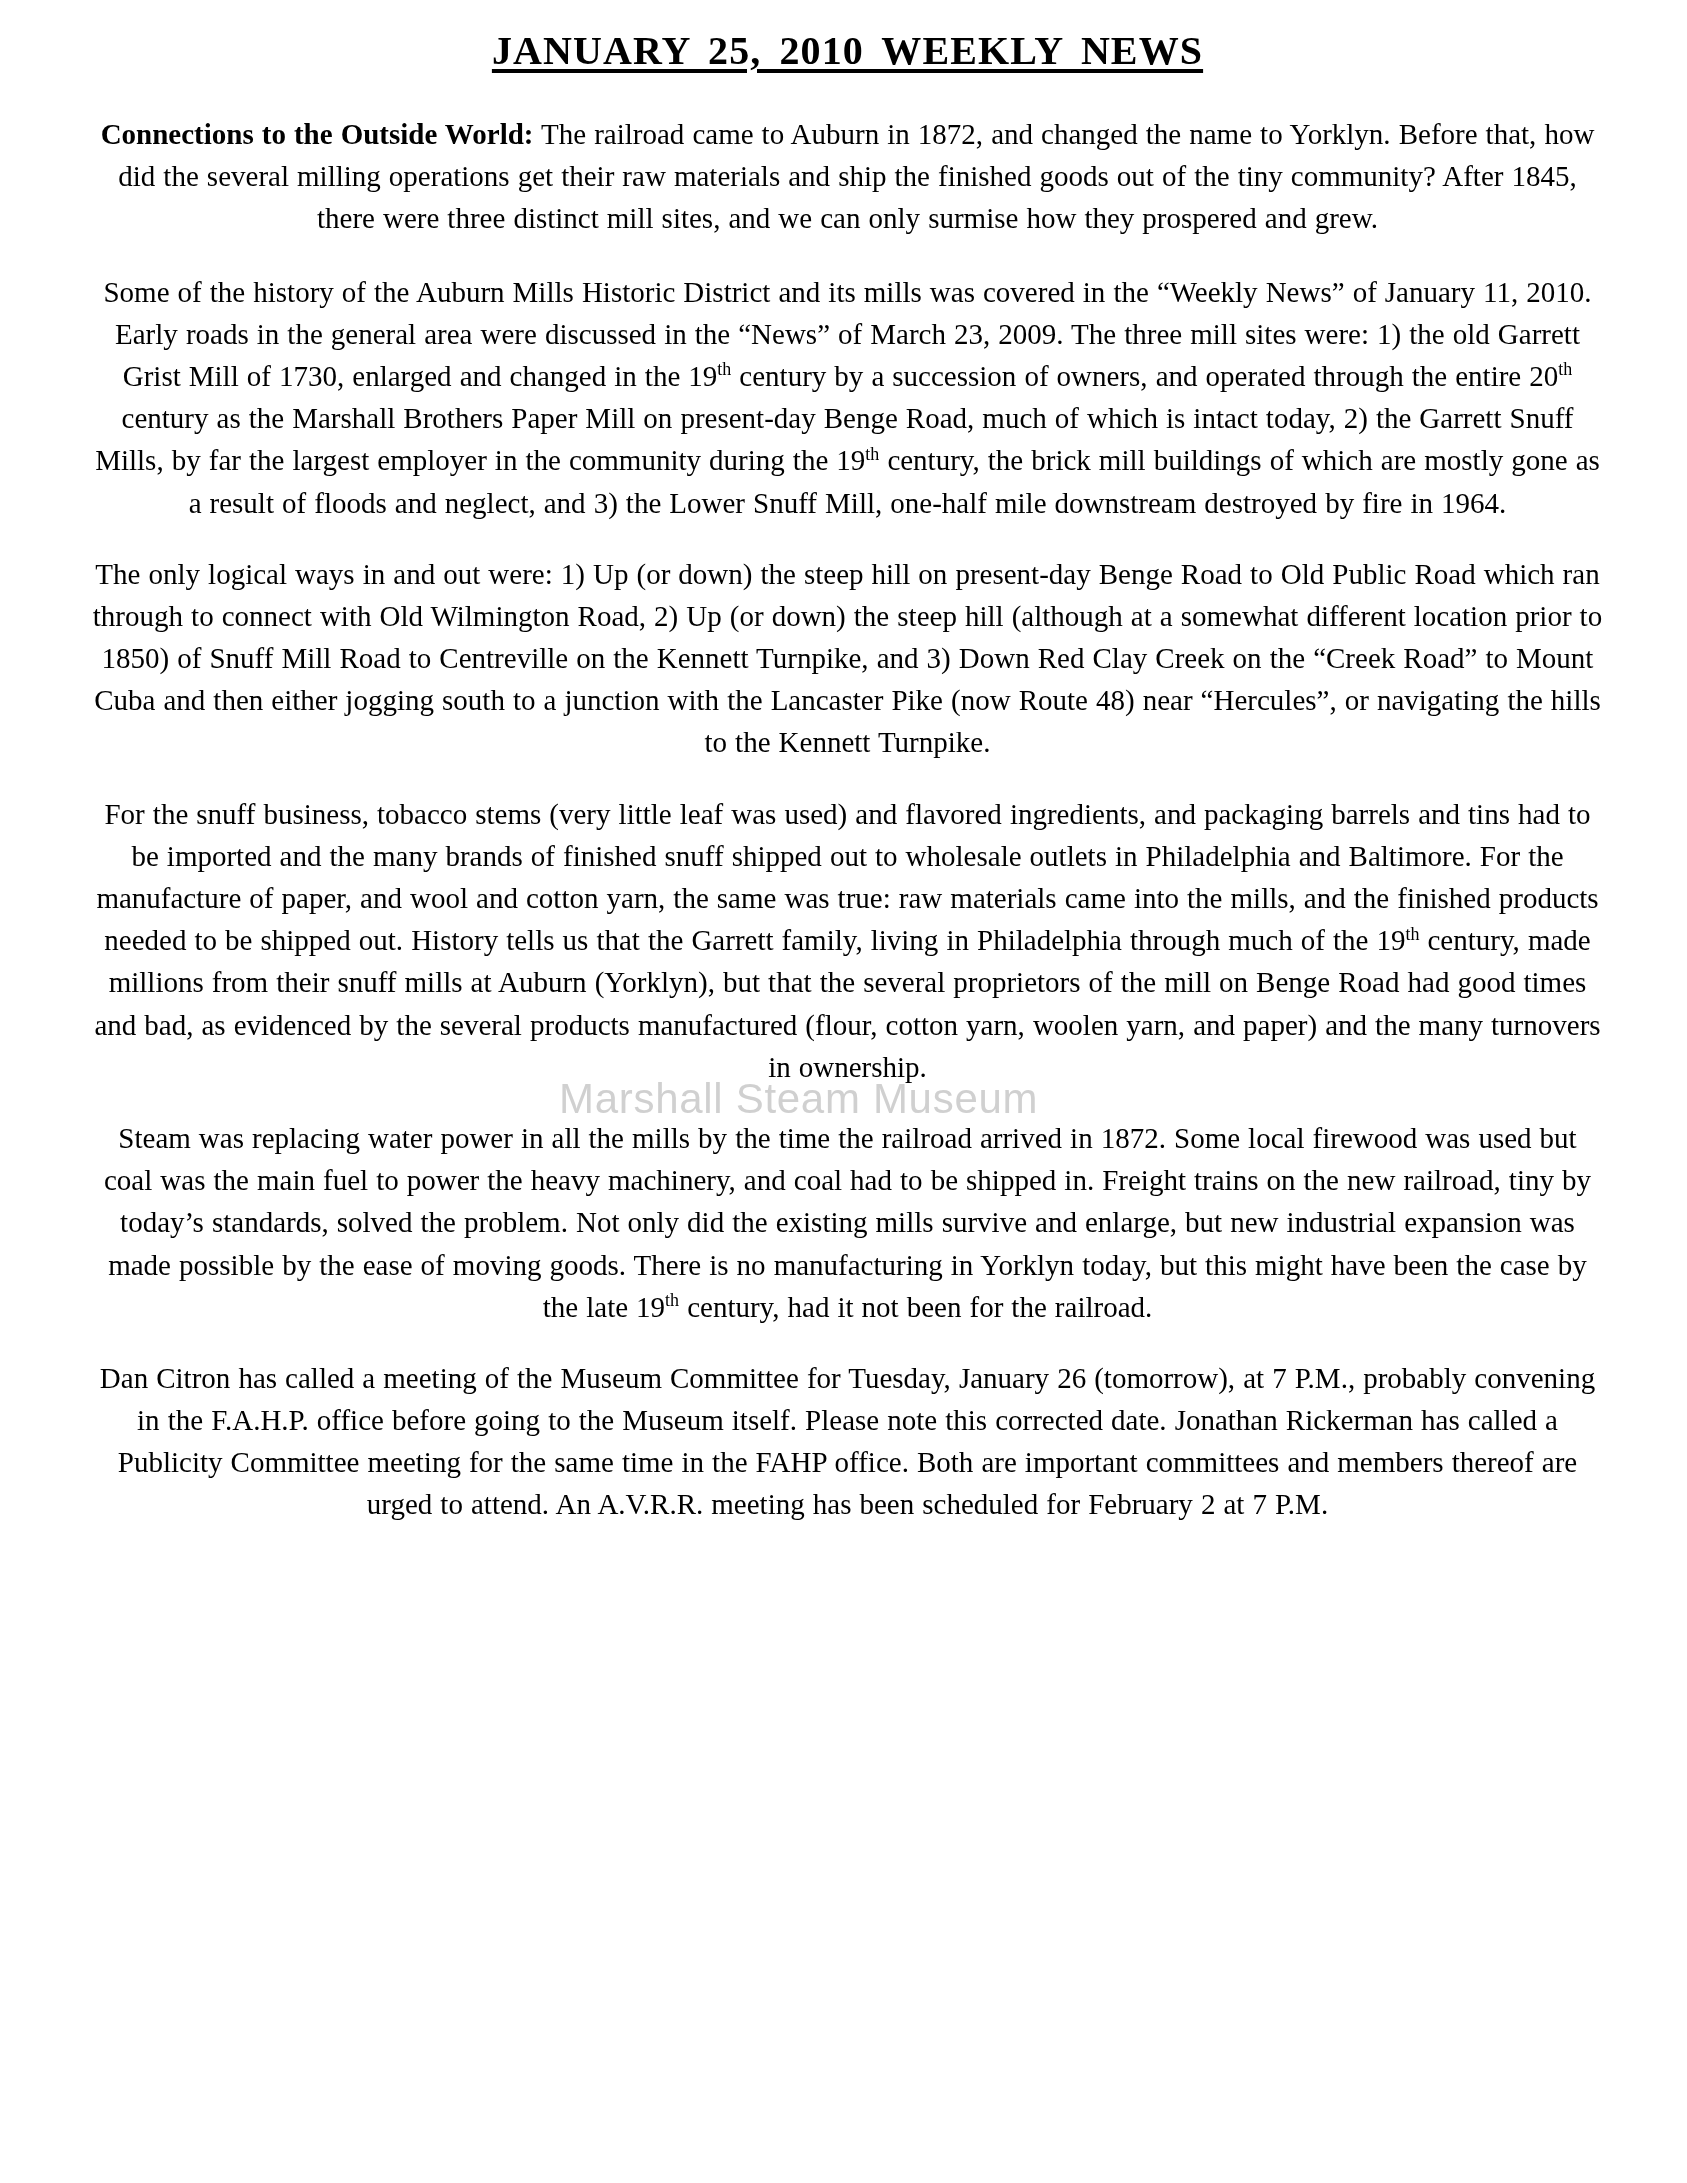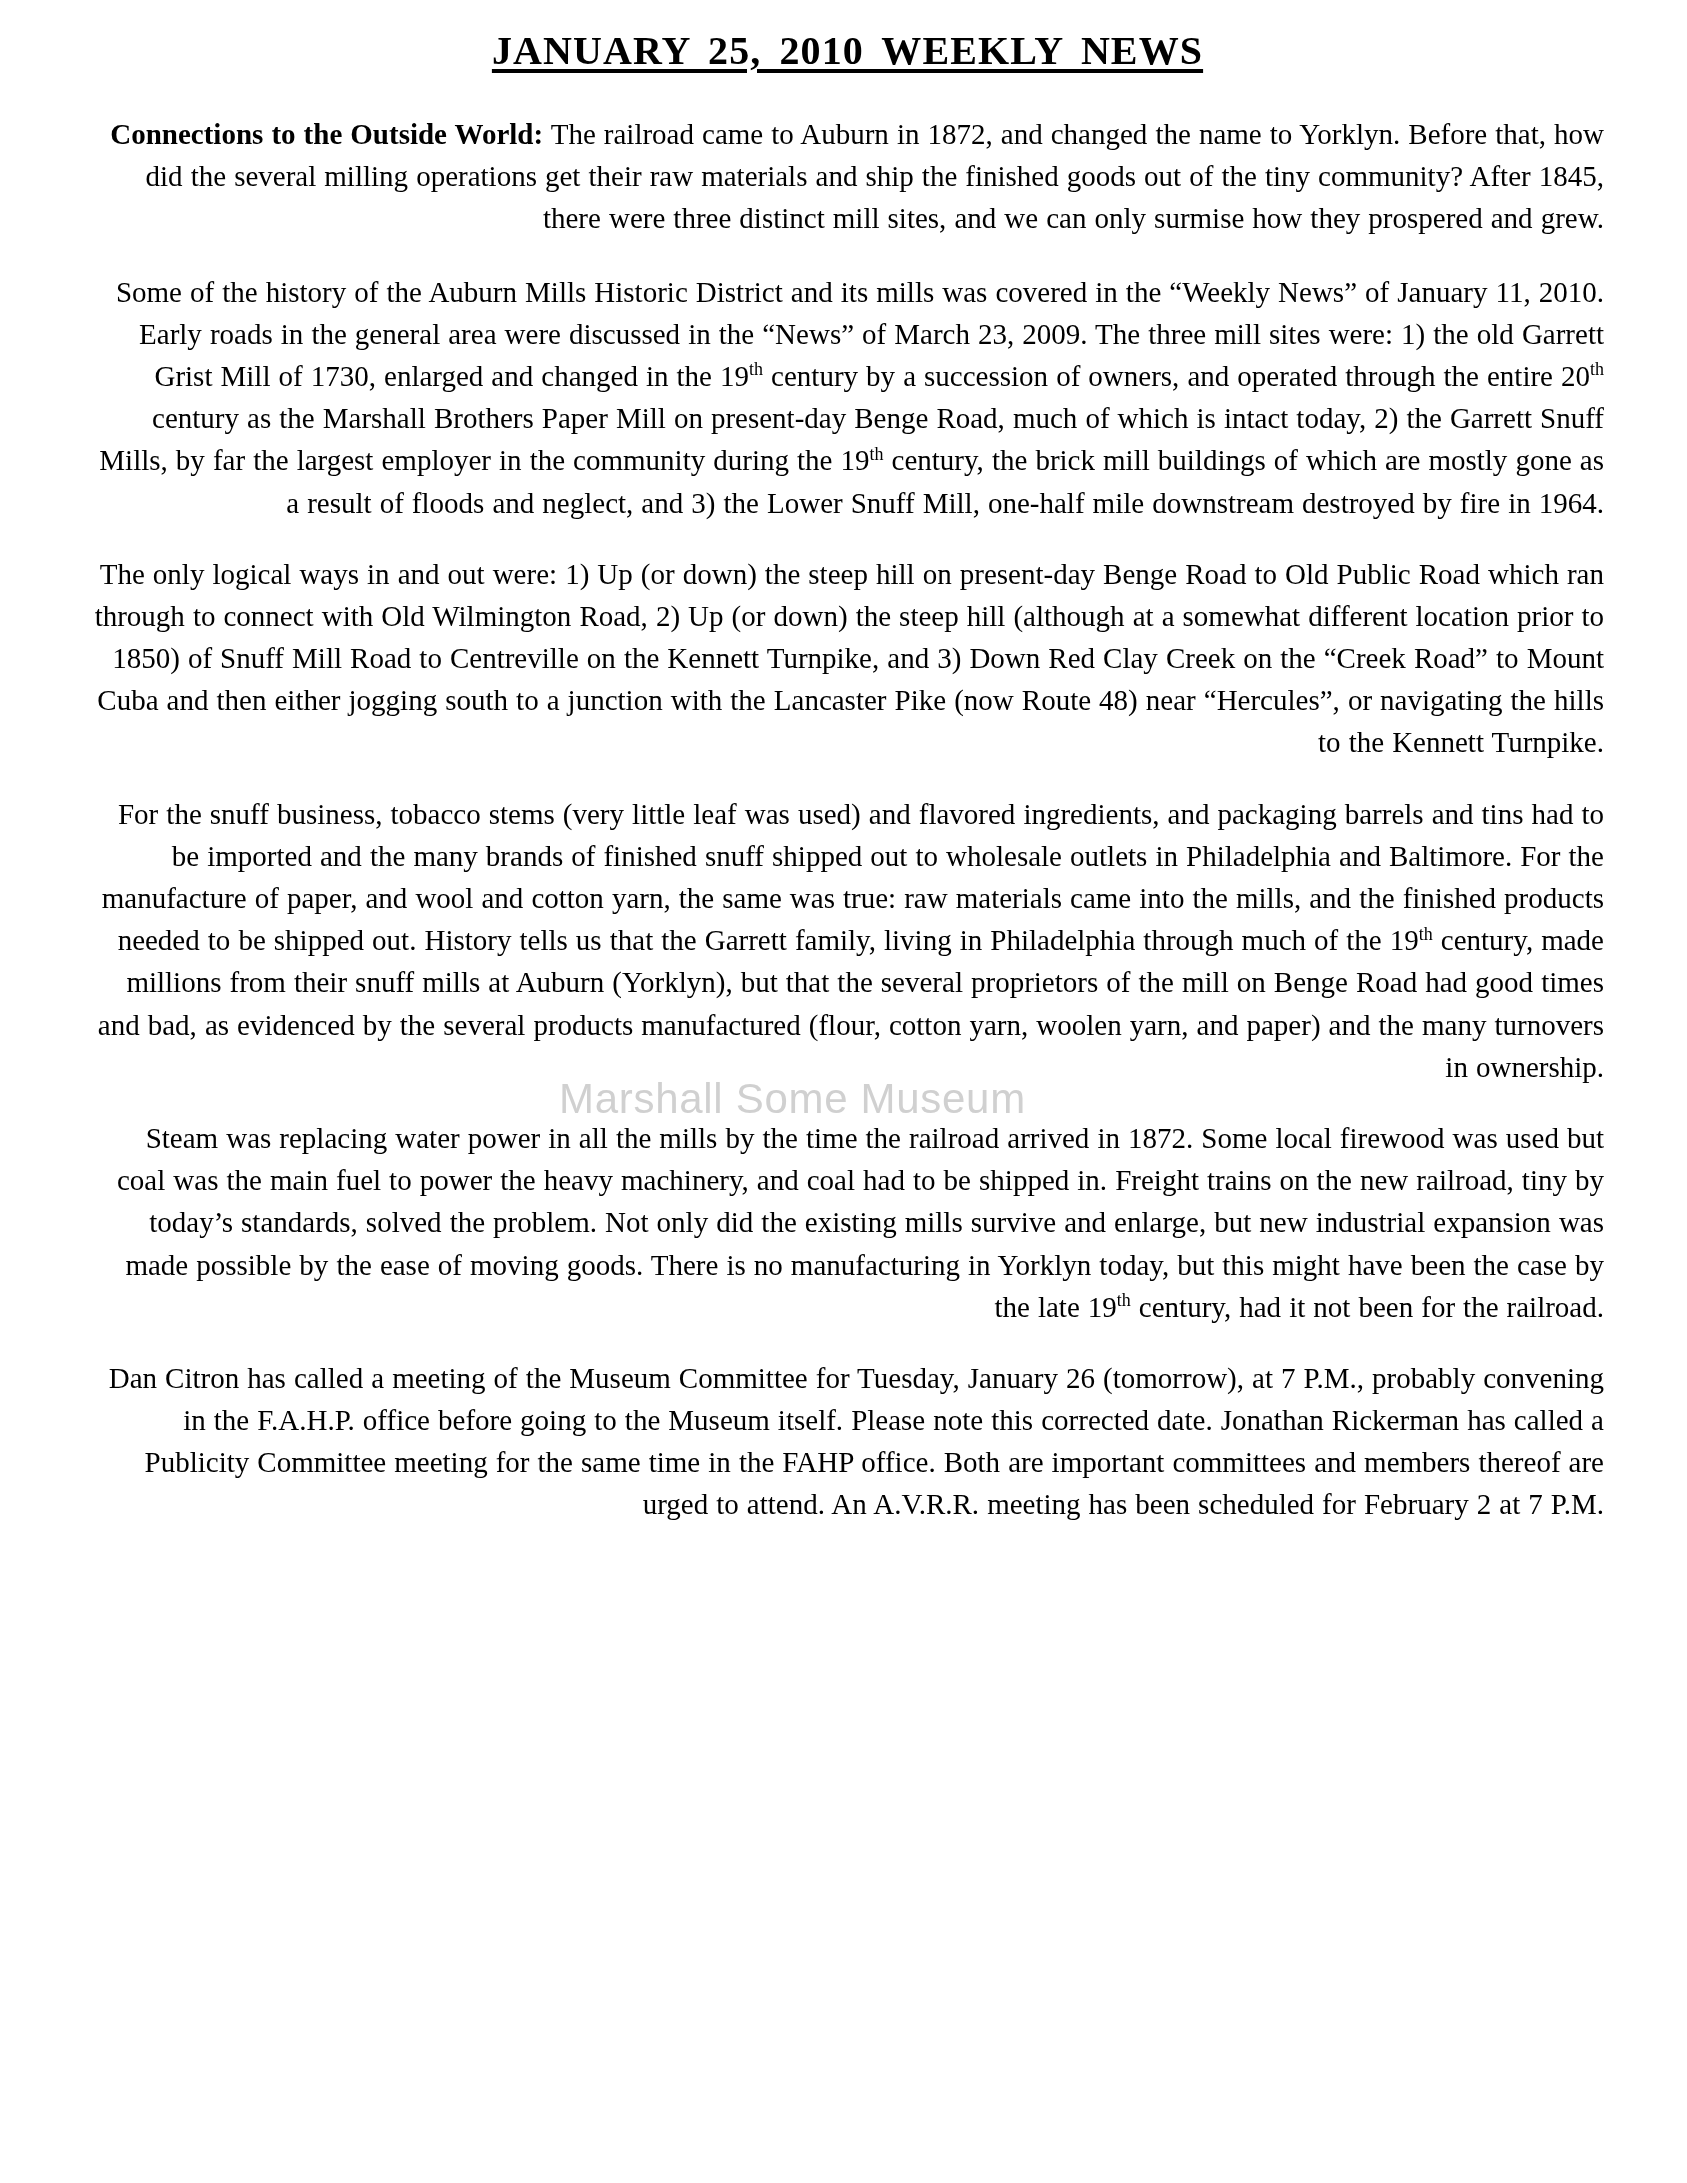--- a/index.html
+++ b/index.html
@@ -30,21 +30,21 @@
     text-decoration: underline;
     text-underline-offset: 4.9px;
     margin: 0 0 39px 0;
     word-spacing: 7px;
     font-family: "Liberation Serif", "DejaVu Serif", serif;
   }
   .para {
     font-size: 29px;
     line-height: 1.455;
     margin: 0 0 29px 0;
-    text-align: right;
+    text-align: center;
     word-spacing: 0.8px;
   }
   .para.lead {
     margin-bottom: 31px;
   }
   .para b {
     font-weight: bold;
   }
   .sup {
     font-size: 0.62em;
@@ -85,16 +85,16 @@
   <p class="para">
     <span>For the snuff business, tobacco stems (very little leaf was used) and flavored ingredients, and packaging barrels and tins had to be imported and the many brands of finished snuff shipped out to wholesale outlets in Philadelphia and Baltimore.  For the manufacture of paper, and wool and cotton yarn, the same was true:  raw materials came into the mills, and the finished products needed to be shipped out.  History tells us that the Garrett family, living in Philadelphia through much of the 19</span><span class="sup">th</span><span> century, made millions from their snuff mills at Auburn (Yorklyn), but that the several proprietors of the mill on Benge Road had good times and bad, as evidenced by the several products manufactured (flour, cotton yarn, woolen yarn, and paper) and the many turnovers in ownership.</span>
   </p>
 
   <p class="para">
     <span>Steam was replacing water power in all the mills by the time the railroad arrived in 1872.  Some local firewood was used but coal was the main fuel to power the heavy machinery, and coal had to be shipped in.  Freight trains on the new railroad, tiny by today’s standards, solved the problem.  Not only did the existing mills survive and enlarge, but new industrial expansion was made possible by the ease of moving goods.  There is no manufacturing in Yorklyn today, but this might have been the case by the late 19</span><span class="sup">th</span><span> century, had it not been for the railroad.</span>
   </p>
 
   <p class="para">Dan Citron has called a meeting of the Museum Committee for Tuesday, January 26 (tomorrow), at 7 P.M., probably convening in the F.A.H.P. office before going to the Museum itself.  Please note this corrected date.  Jonathan Rickerman has called a Publicity Committee meeting for the same time in the FAHP office.  Both are important committees and members thereof are urged to attend.  An A.V.R.R. meeting has been scheduled for February 2 at 7 P.M.</p>
 
-  <div class="watermark">Marshall Some Museum</div>
+  <div class="watermark">Marshall Steam Museum</div>
 
 </div>
 
 
 </body></html>

